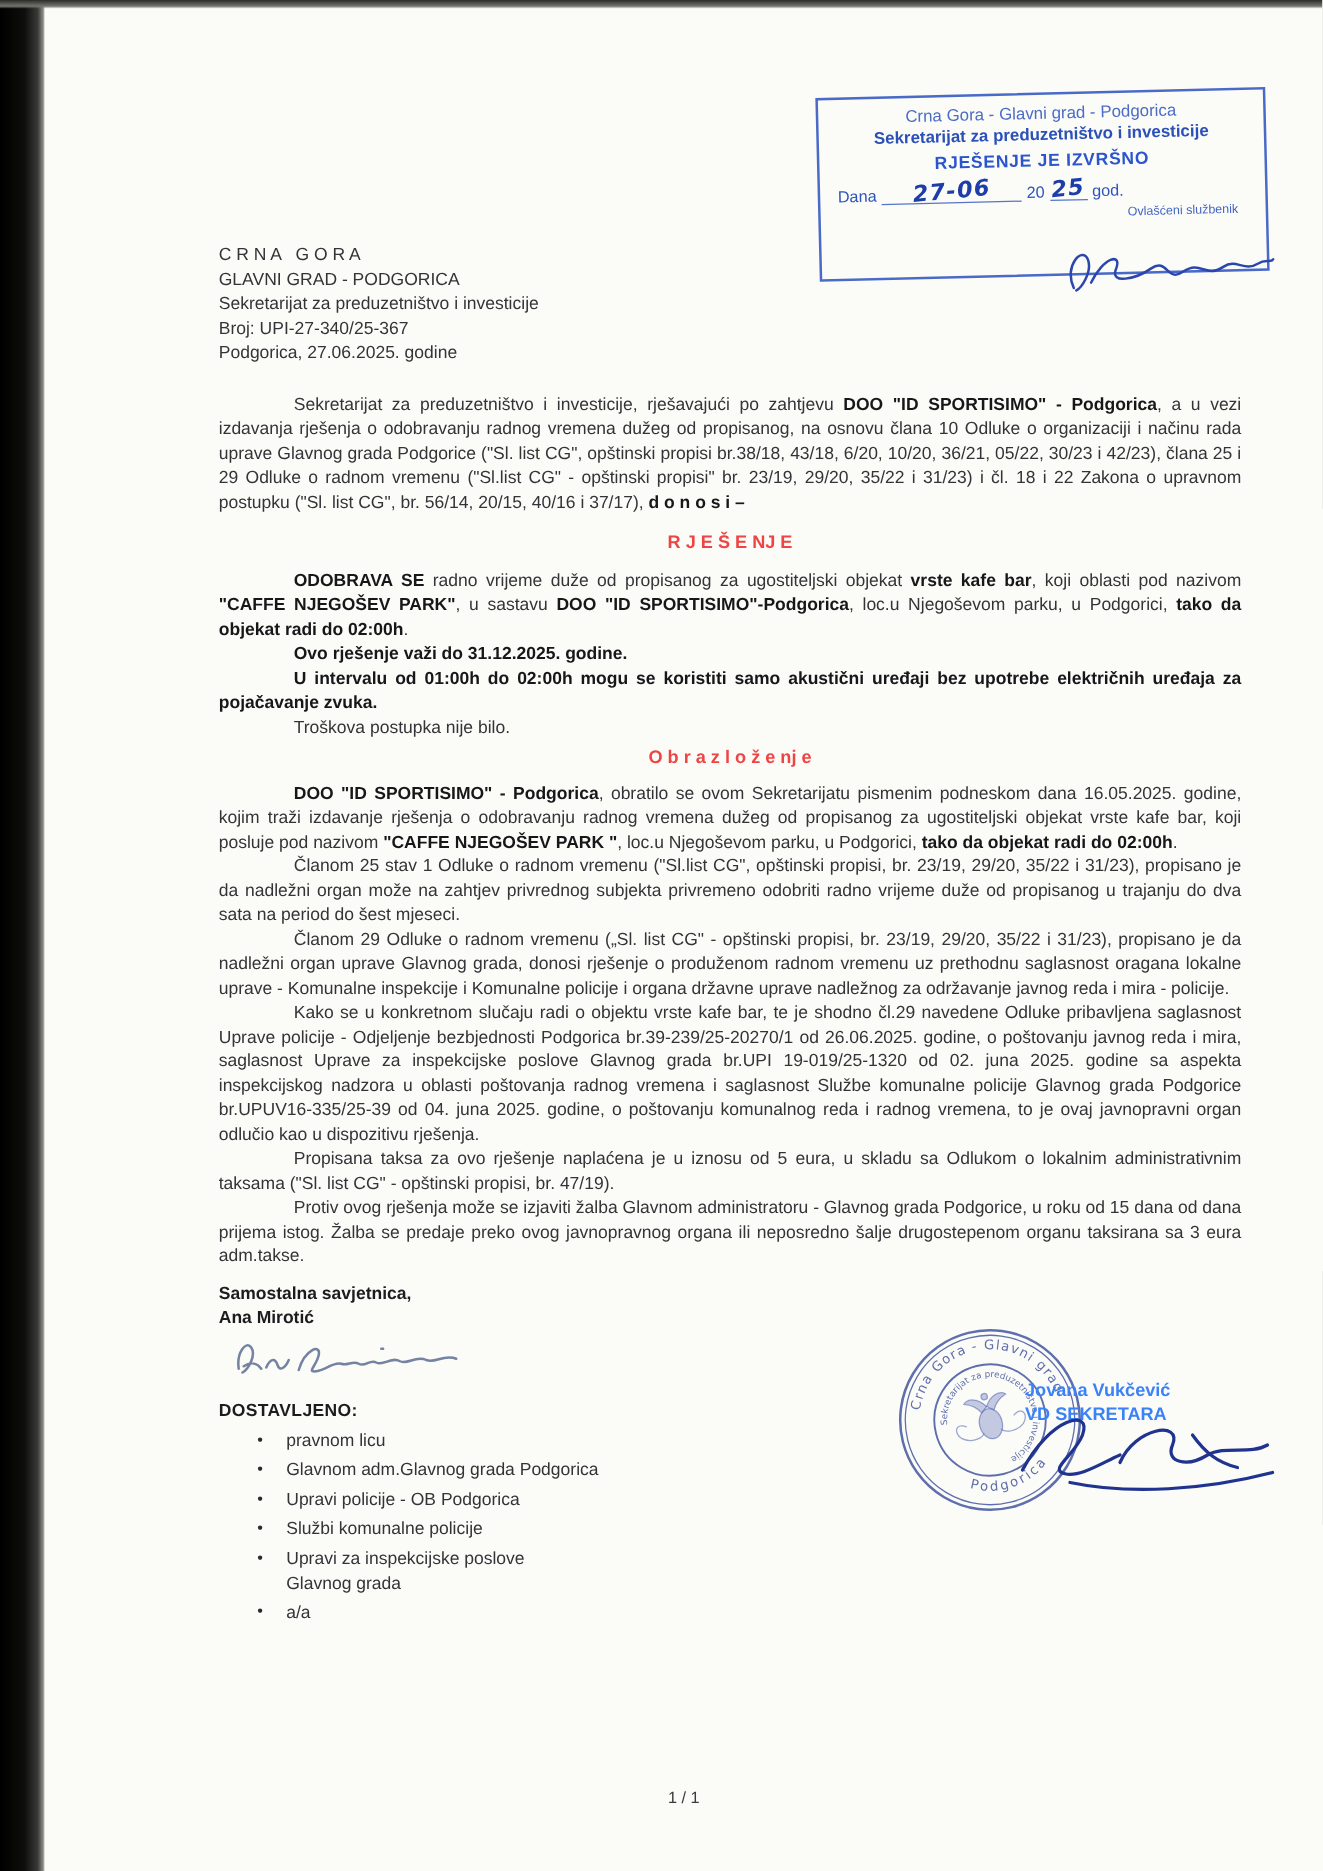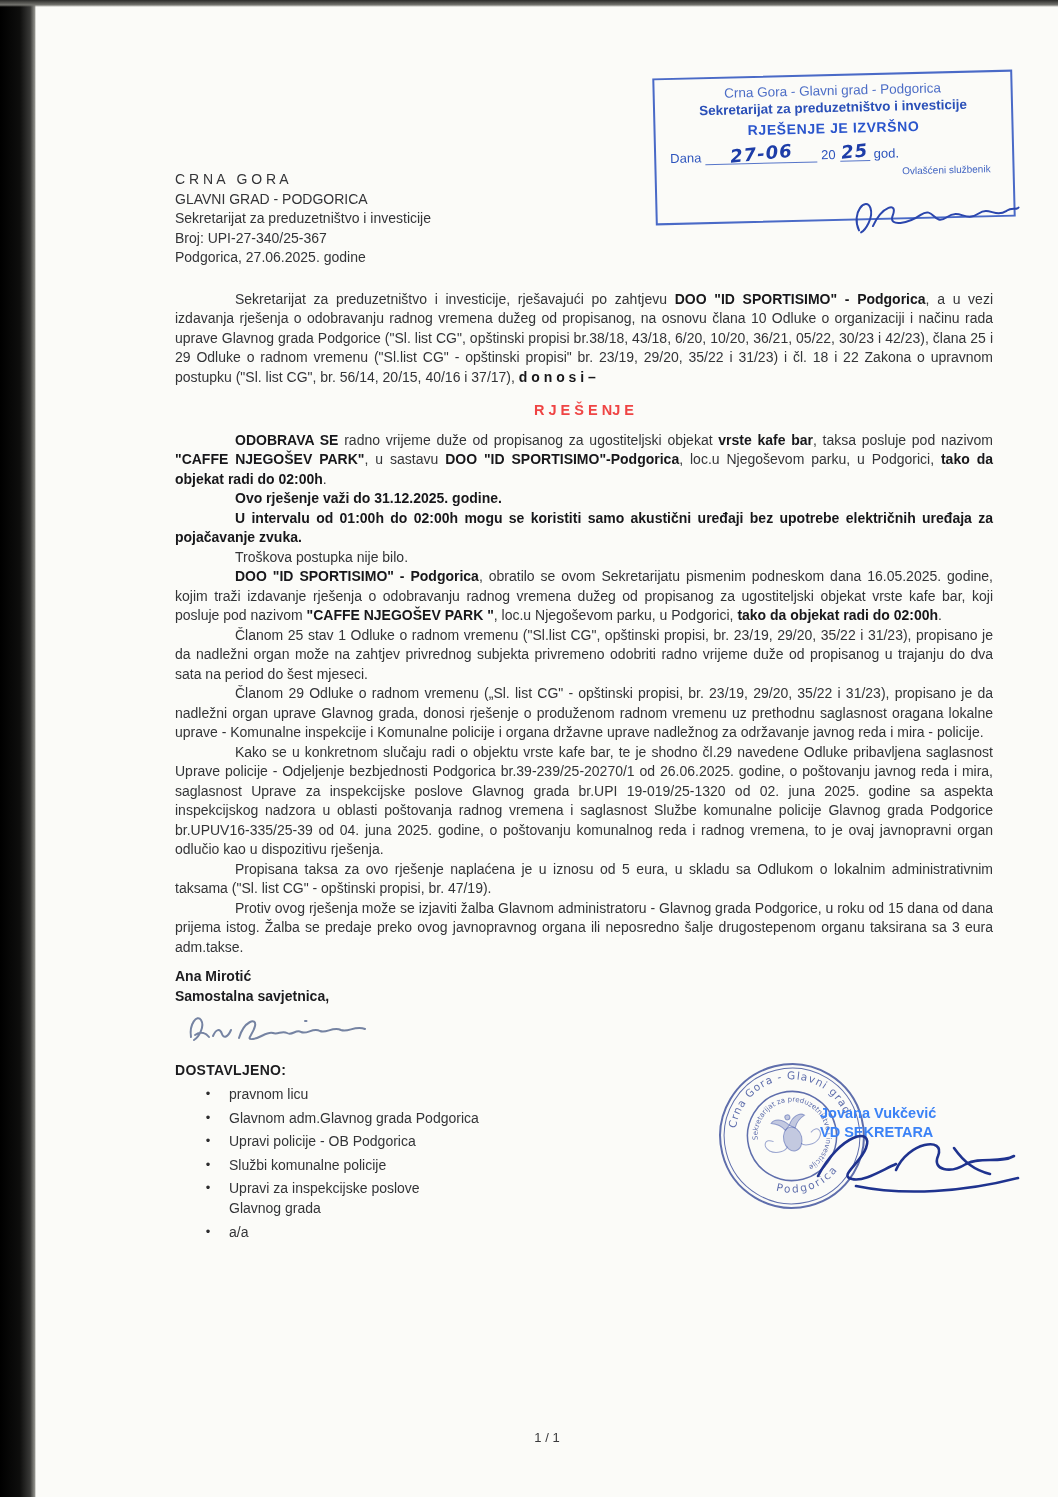--- a/index.html
+++ b/index.html
@@ -2,21 +2,21 @@
 <html><head>
 <meta charset="utf-8">
 <style>
   html,body{margin:0;padding:0;}
   body{background:#d8d8d4;font-family:"Liberation Sans","DejaVu Sans",sans-serif;}
   .page{position:relative;width:1058px;height:1497px;background:#fbfbf8;overflow:hidden;}
   .edge-left{position:absolute;left:0;top:0;width:36px;height:100%;
     background:linear-gradient(90deg,#000 0%,#0e0e0d 55%,#3a3a38 84%,#8d8d88 96%,rgba(170,170,164,0) 100%);}
   .edge-top{position:absolute;left:0;top:0;width:100%;height:7px;
     background:linear-gradient(180deg,#2b2b29,#74746f 70%,rgba(220,220,214,0));}
-  .content{position:absolute;left:175px;top:170px;width:818px;font-size:14px;line-height:19.5px;color:#333437;}
+  .content{position:absolute;left:175px;top:194px;width:818px;font-size:14px;line-height:19.5px;color:#333437;}
   .content b{font-weight:700;color:#17171a;}
   .doc-header div{white-space:pre;}
   .p{margin:0;text-align:justify;text-indent:60px;}
   .gap-top{margin-top:22px;}
   .hc{margin:14px 0 10px;text-align:center;font-weight:700;font-size:14.5px;color:#ef4444;}
   .hc2{margin:6px 0 8px;}
   
   .stamp-box{position:absolute;left:654px;top:74px;width:336px;height:132px;border:2px solid rgba(42,80,190,.85);
     transform:rotate(-1.4deg);color:#2d54bd;padding:7px 10px 4px;}
   .sb1{font-size:13.5px;text-align:center;color:rgba(45,84,189,.85);}
@@ -76,36 +76,37 @@
       <div>GLAVNI GRAD - PODGORICA</div>
       <div>Sekretarijat za preduzetništvo i investicije</div>
       <div>Broj: UPI-27-340/25-367</div>
       <div>Podgorica, 27.06.2025. godine</div>
     </header>
 
     <p class="p gap-top"><span>Sekretarijat za preduzetništvo i investicije, rješavajući po zahtjevu </span><b>DOO "ID SPORTISIMO" - Podgorica</b><span>, a u vezi izdavanja rješenja o odobravanju radnog vremena dužeg od propisanog, na osnovu člana 10 Odluke o organizaciji i načinu rada uprave Glavnog grada Podgorice ("Sl. list CG", opštinski propisi br.38/18, 43/18, 6/20, 10/20, 36/21, 05/22, 30/23 i 42/23), člana 25 i 29 Odluke o radnom vremenu ("Sl.list CG" - opštinski propisi" br. 23/19, 29/20, 35/22 i 31/23) i čl. 18 i 22 Zakona o upravnom postupku ("Sl. list CG", br. 56/14, 20/15, 40/16 i 37/17), </span><b>d o n o s i –</b></p>
 
     <h2 class="hc">R J E Š E NJ E</h2>
 
-    <p class="p"><b>ODOBRAVA SE</b><span> radno vrijeme duže od propisanog za ugostiteljski objekat </span><b>vrste kafe bar</b><span>, taksa posluje pod nazivom </span><b>"CAFFE NJEGOŠEV PARK"</b><span>, u sastavu </span><b>DOO "ID SPORTISIMO"-Podgorica</b><span>, loc.u Njegoševom parku, u Podgorici, </span><b>tako da objekat radi do 02:00h</b><span>.</span></p>
+    <p class="p"><b>ODOBRAVA SE</b><span> radno vrijeme duže od propisanog za ugostiteljski objekat </span><b>vrste kafe bar</b><span>, koji oblasti pod nazivom </span><b>"CAFFE NJEGOŠEV PARK"</b><span>, u sastavu </span><b>DOO "ID SPORTISIMO"-Podgorica</b><span>, loc.u Njegoševom parku, u Podgorici, </span><b>tako da objekat radi do 02:00h</b><span>.</span></p>
     <p class="p"><b>Ovo rješenje važi do 31.12.2025. godine.</b></p>
     <p class="p"><b>U intervalu od 01:00h do 02:00h mogu se koristiti samo akustični uređaji bez upotrebe električnih uređaja za pojačavanje zvuka.</b></p>
     <p class="p"><span>Troškova postupka nije bilo.</span></p>
 
+    <h2 class="hc hc2">O b r a z l o ž e nj e</h2>
 
     <p class="p"><b>DOO "ID SPORTISIMO" - Podgorica</b><span>, obratilo se ovom Sekretarijatu pismenim podneskom dana 16.05.2025. godine, kojim traži izdavanje rješenja o odobravanju radnog vremena dužeg od propisanog za ugostiteljski objekat vrste kafe bar, koji posluje pod nazivom </span><b>"CAFFE NJEGOŠEV PARK "</b><span>, loc.u Njegoševom parku, u Podgorici, </span><b>tako da objekat radi do 02:00h</b><span>.</span></p>
     <p class="p"><span>Članom 25 stav 1 Odluke o radnom vremenu ("Sl.list CG", opštinski propisi, br. 23/19, 29/20, 35/22 i 31/23), propisano je da nadležni organ može na zahtjev privrednog subjekta privremeno odobriti radno vrijeme duže od propisanog u trajanju do dva sata na period do šest mjeseci.</span></p>
     <p class="p"><span>Članom 29 Odluke o radnom vremenu („Sl. list CG" - opštinski propisi, br. 23/19, 29/20, 35/22 i 31/23), propisano je da nadležni organ uprave Glavnog grada, donosi rješenje o produženom radnom vremenu uz prethodnu saglasnost oragana lokalne uprave - Komunalne inspekcije i Komunalne policije i organa državne uprave nadležnog za održavanje javnog reda i mira - policije.</span></p>
     <p class="p"><span>Kako se u konkretnom slučaju radi o objektu vrste kafe bar, te je shodno čl.29 navedene Odluke pribavljena saglasnost Uprave policije - Odjeljenje bezbjednosti Podgorica br.39-239/25-20270/1 od 26.06.2025. godine, o poštovanju javnog reda i mira, saglasnost Uprave za inspekcijske poslove Glavnog grada br.UPI 19-019/25-1320 od 02. juna 2025. godine sa aspekta inspekcijskog nadzora u oblasti poštovanja radnog vremena i saglasnost Službe komunalne policije Glavnog grada Podgorice br.UPUV16-335/25-39 od 04. juna 2025. godine, o poštovanju komunalnog reda i radnog vremena, to je ovaj javnopravni organ odlučio kao u dispozitivu rješenja.</span></p>
     <p class="p"><span>Propisana taksa za ovo rješenje naplaćena je u iznosu od 5 eura, u skladu sa Odlukom o lokalnim administrativnim taksama ("Sl. list CG" - opštinski propisi, br. 47/19).</span></p>
     <p class="p"><span>Protiv ovog rješenja može se izjaviti žalba Glavnom administratoru - Glavnog grada Podgorice, u roku od 15 dana od dana prijema istog. Žalba se predaje preko ovog javnopravnog organa ili neposredno šalje drugostepenom organu taksirana sa 3 eura adm.takse.</span></p>
 
     <div class="sig-left">
+      <div>Samostalna savjetnica,</div>
       <div>Ana Mirotić</div>
-      <div>Samostalna savjetnica,</div>
       <svg class="sig-ana" width="200" height="38" viewBox="0 0 200 38">
         <g fill="none" stroke="#7583a2" stroke-width="2" stroke-linecap="round">
           <path d="M10 28 C8 15 16 5 20 11 C24 17 18 28 13 31 M14 26 C20 22 25 24 28 28"></path>
           <path d="M32 27 c3 -7 7 -8 9 -2 c1.6 5 6 3 9 -4"></path>
           <path d="M58 29 C63 12 76 8 74 17 C72 26 64 31 72 30 C80 29 86 22 92 24 C97 26 101 21 106 24 C111 27 115 20 120 23 C126 26 132 18 139 22 C145 25 152 17 160 21 C167 24 174 16 184 20"></path>
           <path d="M124 12 l1.5 0"></path>
         </g>
       </svg>
     </div>
 

